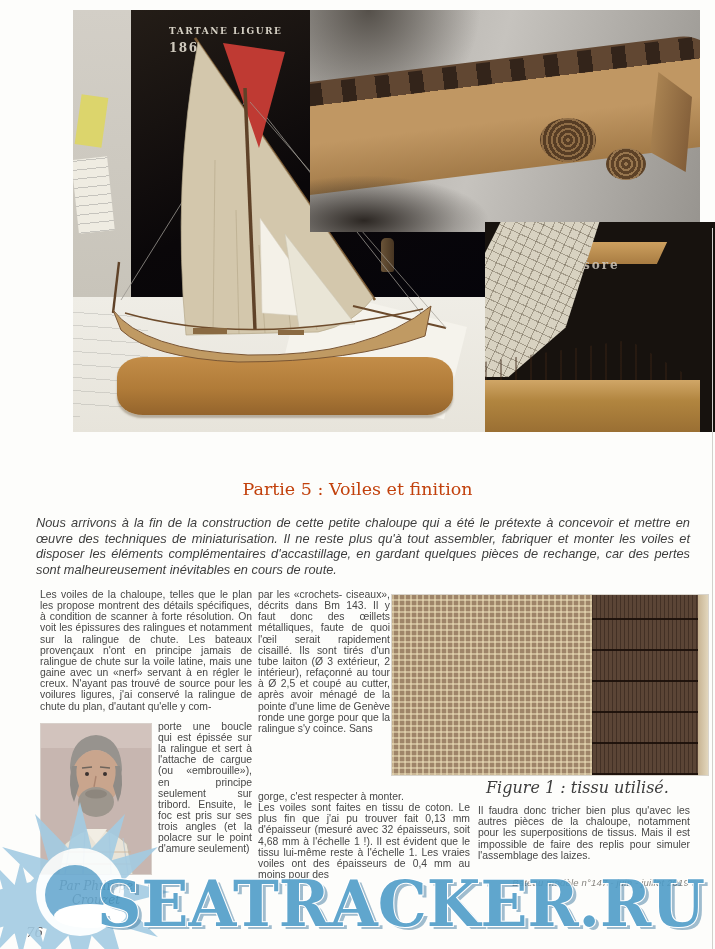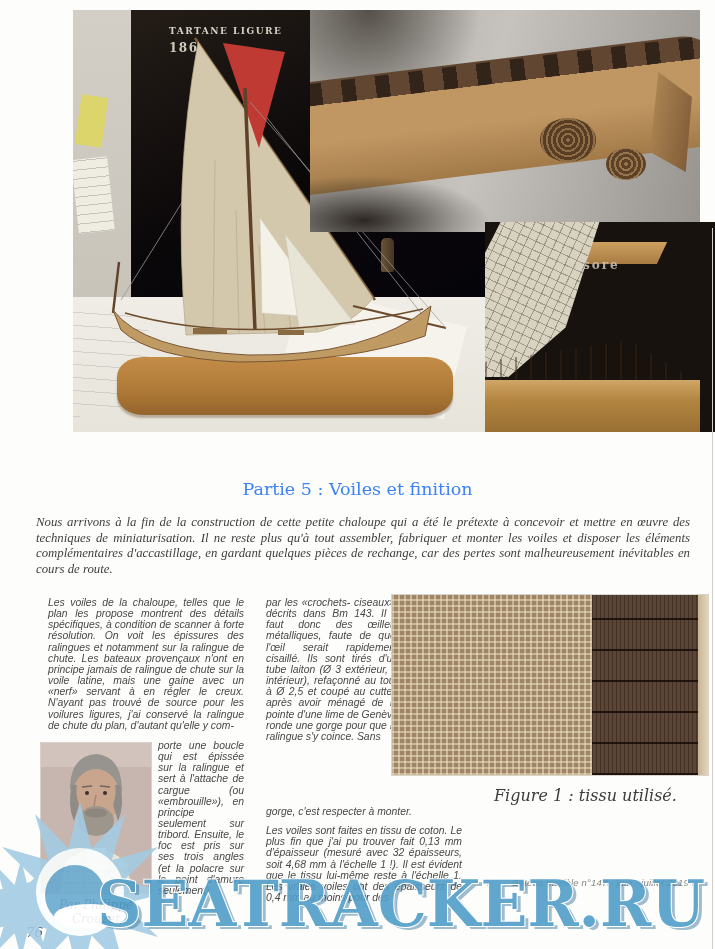--- a/index.html
+++ b/index.html
@@ -59,28 +59,28 @@
            clip-path:polygon(0 35%,72% 0,100% 55%,100% 100%,0 100%);
            background:linear-gradient(100deg,#b68a52 0%,#8c6036 100%);
            background-image:repeating-linear-gradient(90deg,rgba(58,35,20,.45) 0 2px,transparent 2px 15px);}
   .br-table{position:absolute;left:0;top:158px;width:215px;height:52px;
             background:linear-gradient(180deg,#d0a667 0%,#b1853f 40%,#9a6f33 100%);}
 
   
   .title{position:absolute;left:0;top:436px;width:715px;text-align:center;margin:0;
          font-family:"DejaVu Serif",serif;font-weight:500;font-size:33px;color:#242424;letter-spacing:.2px;}
   .subtitle{position:absolute;left:0;top:479px;width:715px;text-align:center;margin:0;
-            font-family:"DejaVu Serif",serif;font-weight:500;font-size:17.5px;color:#3b82f6;}
+            font-family:"DejaVu Serif",serif;font-weight:500;font-size:17.5px;color:#c2410c;}
   .lead{position:absolute;left:36px;top:515px;width:654px;margin:0;text-align:justify;
-        font-family:Liberation Serif, serif;font-style:italic;font-size:12.8px;line-height:15.6px;color:#3e3e3e;}
+        font-family:Liberation Sans, sans-serif;font-style:italic;font-size:12.8px;line-height:15.6px;color:#3e3e3e;}
 
   
   .cols{position:absolute;left:40px;top:589px;width:650px;display:flex;}
   .col{width:212px;font-size:10.4px;line-height:11.15px;text-align:justify;color:#474747;}
-  .col p{margin:8px;font-style:italic;}
+  .col p{margin:0;}
   .col1{margin-right:6px;}
   .col2{margin-right:8px;}
   .col2 .narrow{width:132px;min-height:201px;}
   .col2 .w1{margin-top:1px;}
   .col3{padding-top:193px;}
   .figcap{font-family:"DejaVu Serif",serif;font-style:italic;font-size:16px;color:#3c3c3c;
           padding-left:8px;margin-bottom:12px !important;text-align:left !important;}
 
   
   .col1-bottom{margin-top:9px;}
@@ -231,20 +231,21 @@
     </div>
 
     <div class="col col2">
       <p class="narrow">par les «crochets- ciseaux», décrits dans Bm 143. Il y faut donc des œillets métalliques, faute de quoi l'œil serait rapidement cisaillé. Ils sont tirés d'un tube laiton (Ø 3 extérieur, 2 intérieur), refaçonné au tour à Ø 2,5 et coupé au cutter, après avoir ménagé de la pointe d'une lime de Genève ronde une gorge pour que la ralingue s'y coince. Sans</p>
       <p class="w1">gorge, c'est respecter à monter.</p>
       <p class="w2">Les voiles sont faites en tissu de coton. Le plus fin que j'ai pu trouver fait 0,13 mm d'épaisseur (mesuré avec 32 épaisseurs, soit 4,68 mm  à l'échelle 1 !). Il est évident que le tissu lui-même reste à l'échelle 1. Les vraies voiles ont des épaisseurs de 0,4 mm au moins pour des</p>
     </div>
 
     <div class="col col3">
       <p class="figcap">Figure 1 : tissu utilisé.</p>
+      <p>Il faudra donc tricher bien plus qu'avec les autres pièces de la chaloupe, notamment pour les superpositions de tissus. Mais il est impossible de faire des replis pour simuler l'assemblage des laizes.</p>
     </div>
   </div>
 
   <div class="figure-photo">
     <div class="fig-weave"></div>
     <div class="fig-wood"></div>
     <div class="fig-edge"></div>
   </div>
 
   <div class="pagenum">76</div>

